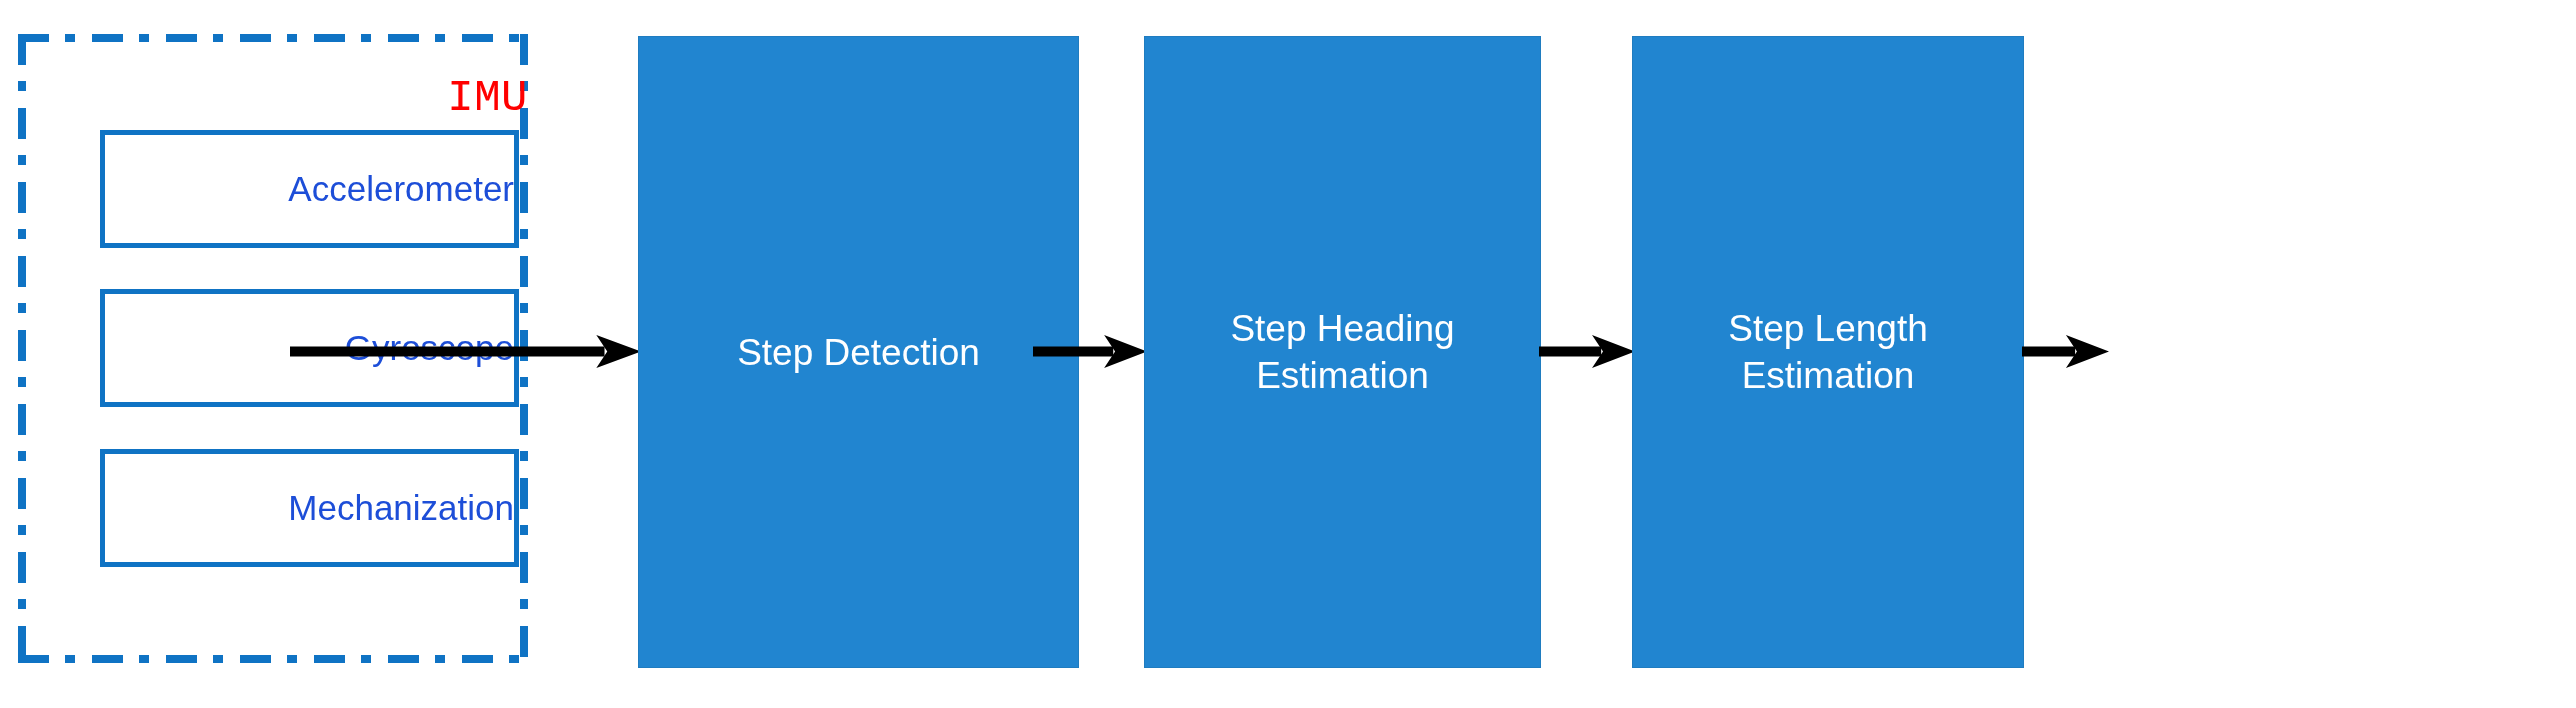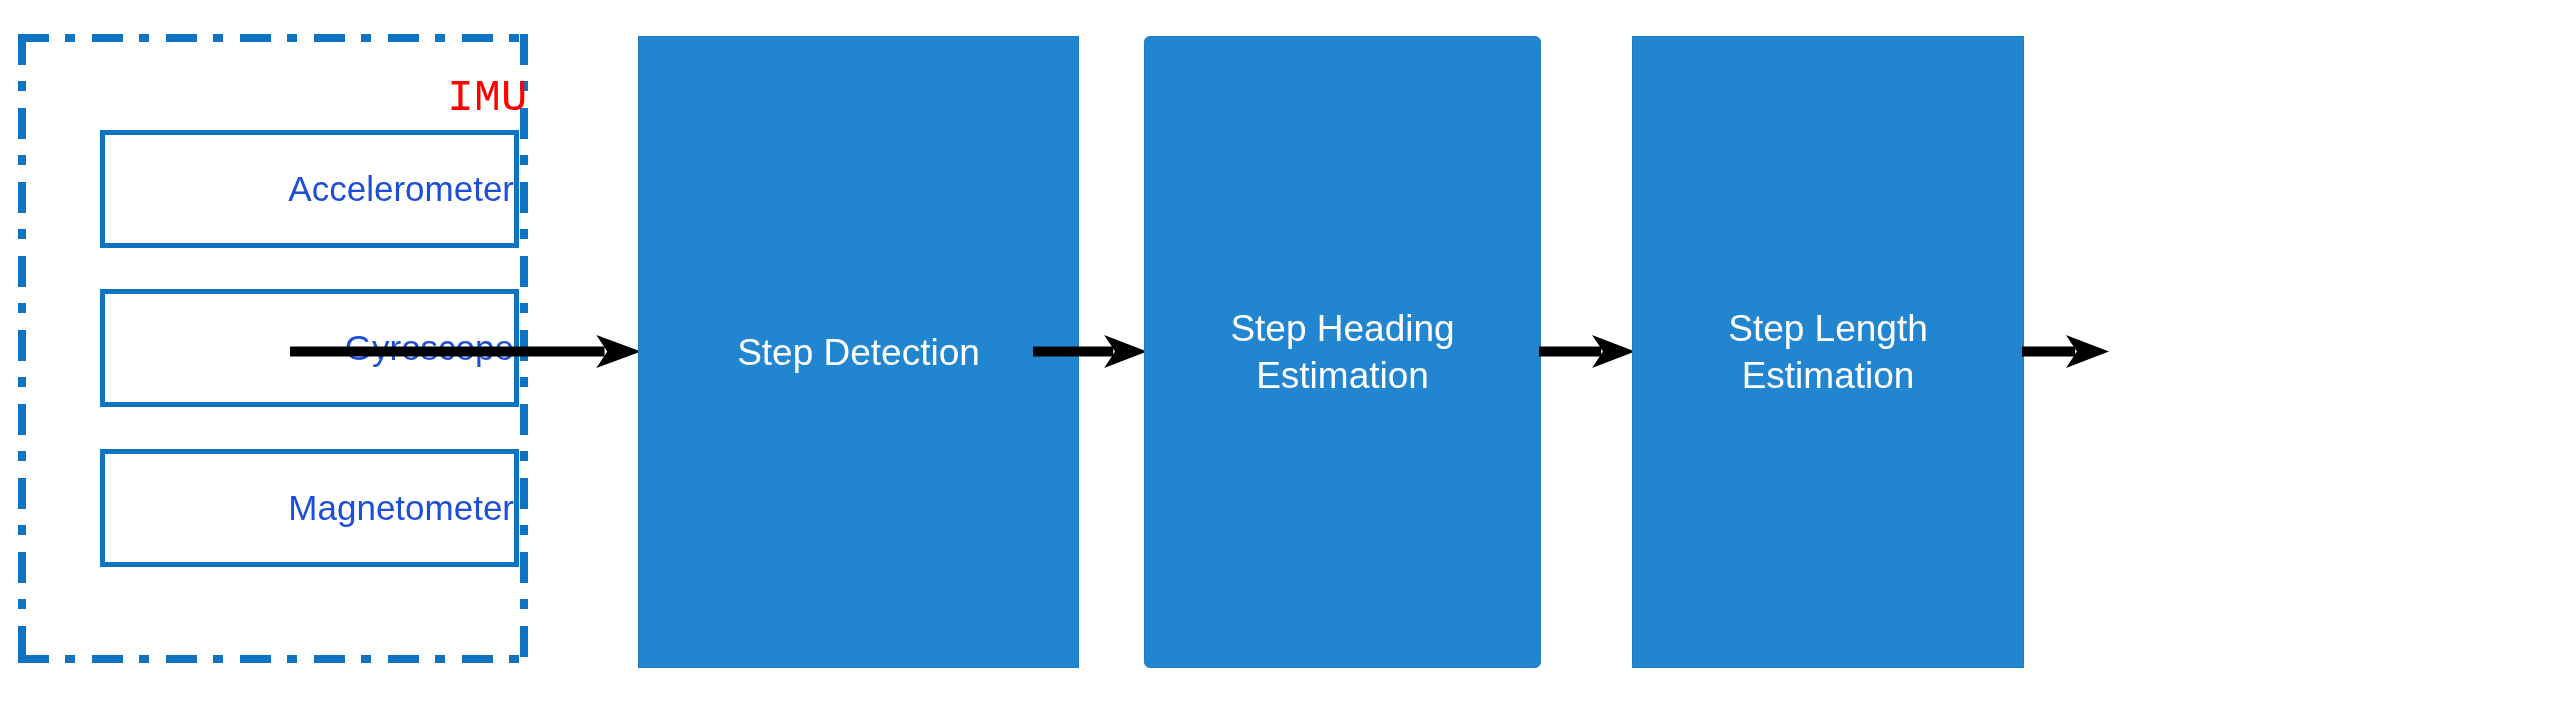--- a/index.html
+++ b/index.html
@@ -104,21 +104,21 @@
     text-align: center;
     color: #ffffff;
     font-size: 37px;
     line-height: 47px;
     padding: 0 7.3px;
     font-family: "Liberation Sans", sans-serif;
   }
   .stage-box .stage-label { display: block; white-space: pre-line; }
 
   .stage-1 { left: 638px;  width: 441px; }
-  .stage-2 { left: 1144px; width: 397px; border-radius: 6px; }
+  .stage-2 { left: 1144px; width: 397px; }
   .stage-3 { left: 1632px; width: 392px; }
   .stage-4 { left: 2106px; width: 440px; }
 
   
   .arrow {
     position: absolute;
     top: 335px;
     height: 33px;
   }
   .arrow svg { display: block; overflow: visible; }
@@ -142,21 +142,21 @@
 
     <div class="sensor-box s1">
       <span>Accelerometer</span>
     </div>
 
     <div class="sensor-box s2">
       <span>Gyroscope</span>
     </div>
 
     <div class="sensor-box s3">
-      <span>Magnetometer</span>
+      <span>Mechanization</span>
     </div>
   </div>
 
   <div class="arrow arrow-1">
     <svg width="351" height="33" viewBox="0 0 385 36" aria-hidden="true">
       <line x1="0" y1="18" x2="345" y2="18" stroke="#000000" stroke-width="11"></line>
       <polygon points="385,18 336,0 348,18 336,36" fill="#000000"></polygon>
     </svg>
   </div>
 

